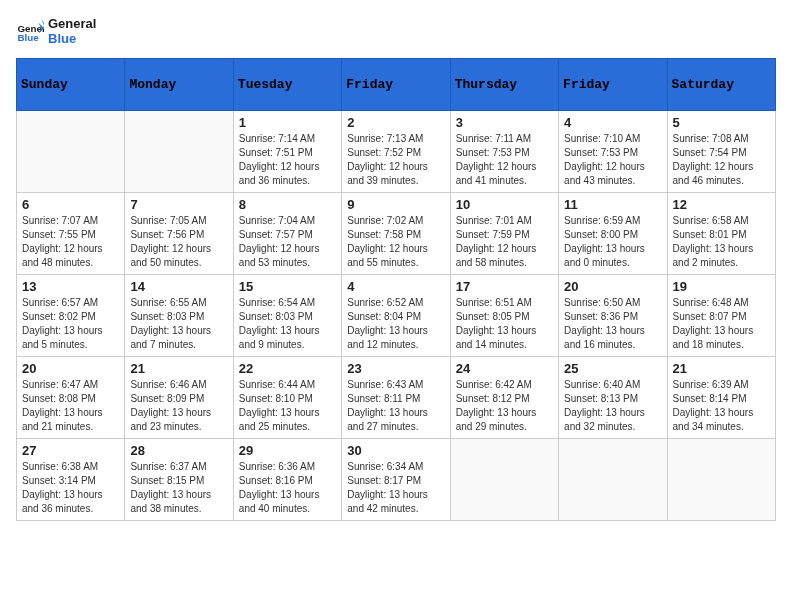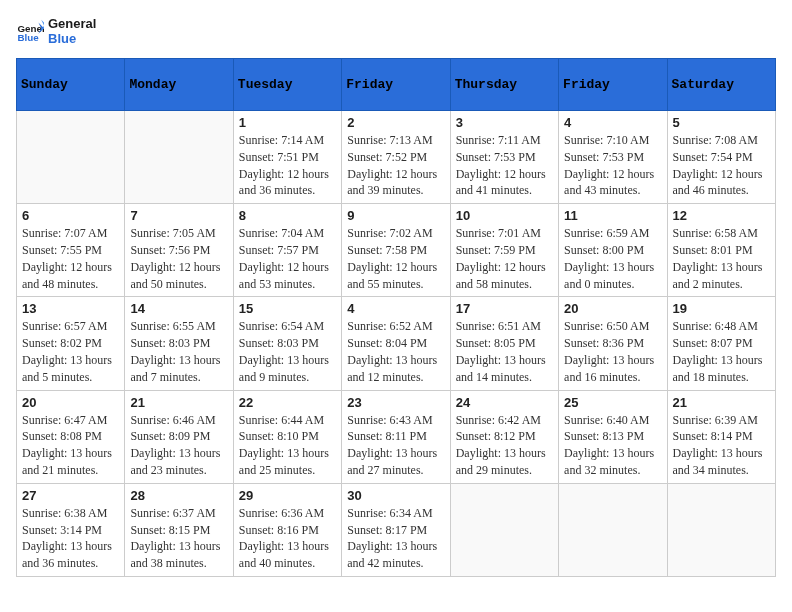--- a/index.html
+++ b/index.html
@@ -64,24 +64,23 @@
     }
     .calendar td.empty {
       background: #f9f9f9;
     }
     .day-number {
       font-size: 13px;
       font-weight: bold;
       margin-bottom: 2px;
     }
     .day-info {
-      font-size: 12px;
+      font-size: 10px;
       color: #333;
       line-height: 1.4;
-      font-family: Liberation Serif, serif;
     }
   </style>
 </head>
 <body>
 
 <div class="header">
   <div class="logo">
     <svg class="logo-icon" viewBox="0 0 40 40">
       <text x="2" y="22" font-size="14" font-weight="bold" fill="#1a1a1a">General</text>
       <text x="2" y="34" font-size="14" font-weight="bold" fill="#2a6dd9">Blue</text>

